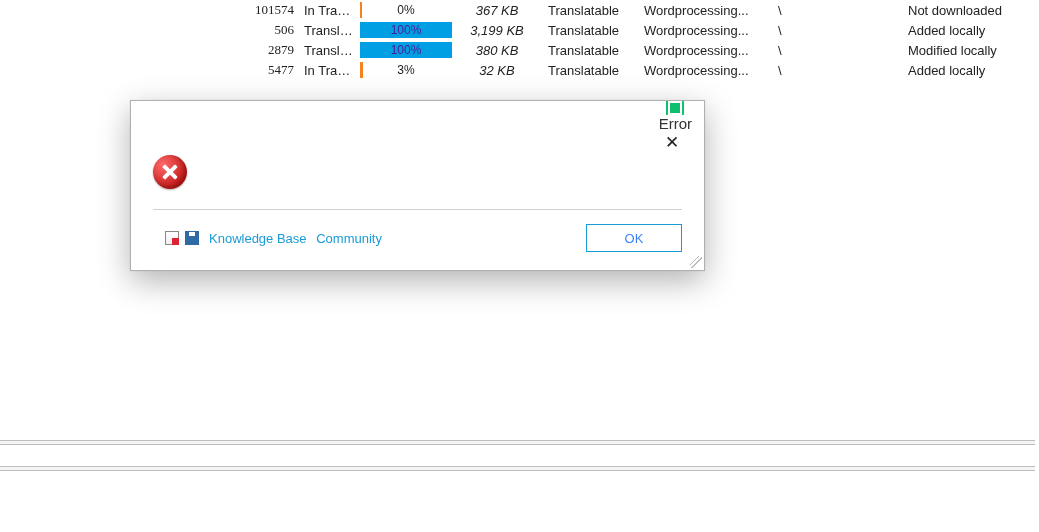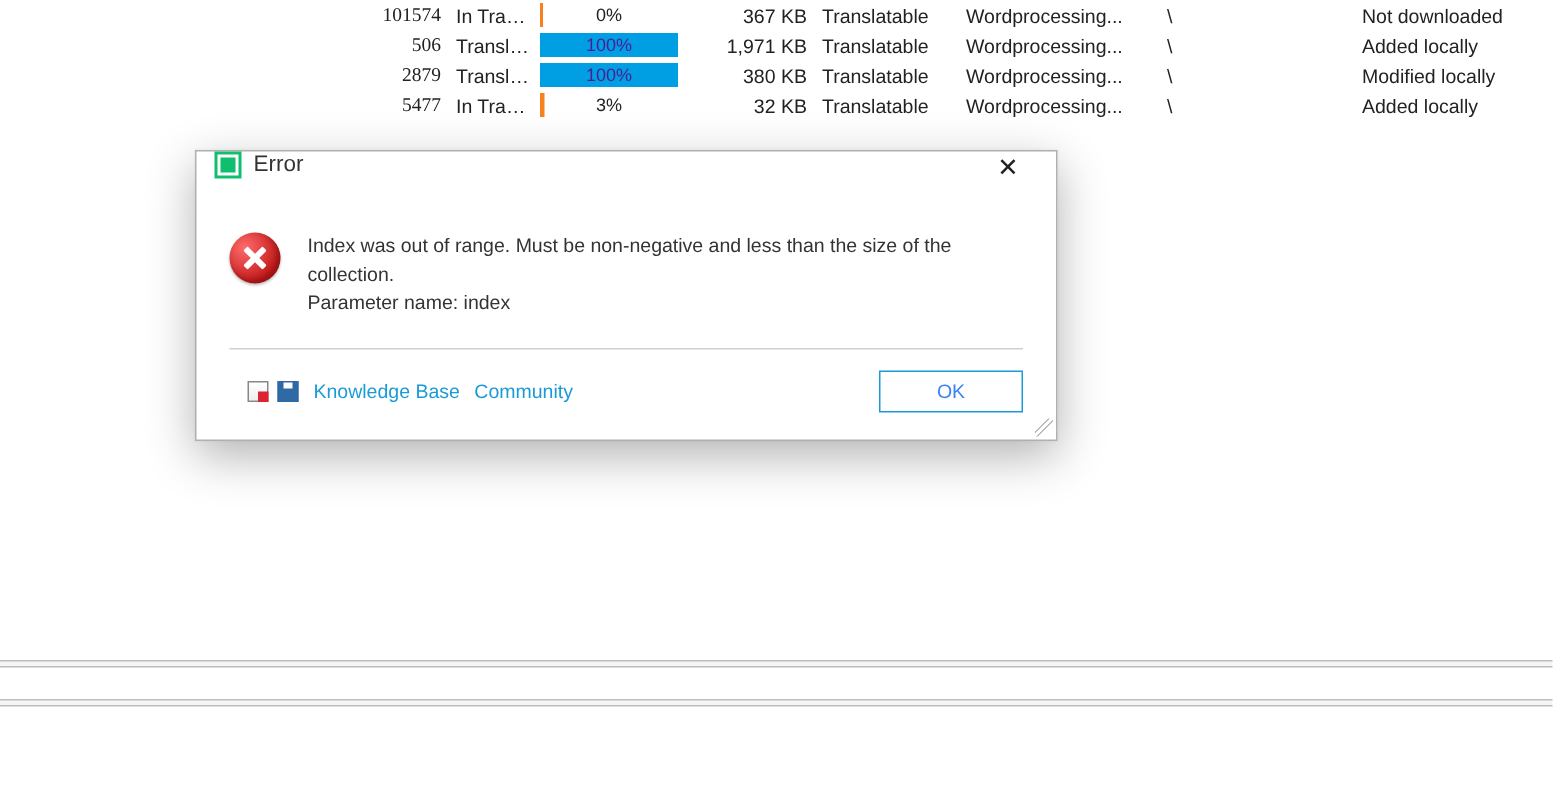--- a/index.html
+++ b/index.html
@@ -22,21 +22,21 @@
     }
     .row {
       display: flex;
       align-items: center;
       height: 20px;
       color: #222;
     }
     .col-id     { width: 68px; text-align: right; padding-right: 6px; margin-left:232px;font-family:Liberation Serif, serif;}
     .col-status { width: 56px; white-space: nowrap; overflow: hidden; text-overflow: ellipsis; padding-left:4px;}
     .col-prog   { width: 100px; position: relative; padding: 0 4px; }
-    .col-size   { width: 92px; text-align: right; padding-right: 10px; }
+    .col-size   { width: 92px; text-align: center; padding-right: 10px; font-style: italic; }
     .col-type   { width: 96px; padding-left:0;}
     .col-format { width: 130px; white-space: nowrap; overflow: hidden; text-overflow: ellipsis;}
     .col-path   { width: 38px; padding-left:4px;}
     .col-dl     { width: 160px; padding-left:96px; white-space: nowrap;}
 
     .progress-track {
       position: relative;
       height: 16px;
       width: 92px;
       background: #fff;
@@ -73,25 +73,26 @@
       position: absolute;
       left: 130px;
       top: 100px;
       width: 575px;
       background: #fff;
       border: 1px solid #b0b0b0;
       box-shadow: 0 10px 30px rgba(0,0,0,0.30), 0 0 0 1px rgba(0,0,0,0.02);
     }
     .dialog-title {
       display: flex;
-      align-items: flex-start;
+      align-items: flex-end;
       height: 38px;
       padding: 0 12px;
       font-size: 15px;
       color: #333;
+      flex-direction: column;
     }
     .dialog-title .app-icon {
       width: 18px; height: 18px;
       background: #0fbf6e;
       margin-right: 8px;
       display:flex;align-items:center;justify-content:center;
     }
     .dialog-title .app-icon::after{
       content:""; width:10px;height:10px;border:2px solid #fff; background:transparent;
     }
@@ -187,21 +188,21 @@
   </div>
 
   <div class="row">
     <div class="col-id">506</div>
     <div class="col-status">Translati...</div>
     <div class="col-prog">
       <div class="progress-track">
         <div class="progress-fill-blue" style="width:100%">100%</div>
       </div>
     </div>
-    <div class="col-size">1,971 KB</div>
+    <div class="col-size">3,199 KB</div>
     <div class="col-type">Translatable</div>
     <div class="col-format">Wordprocessing...</div>
     <div class="col-path">\</div>
     <div class="col-dl">Added locally</div>
   </div>
 
   <div class="row">
     <div class="col-id">2879</div>
     <div class="col-status">Translati...</div>
     <div class="col-prog">
@@ -239,24 +240,20 @@
 <div class="dialog">
   <div class="dialog-title">
     <span class="app-icon"></span>
     <span>Error</span>
     <span class="spacer"></span>
     <span class="close-x">✕</span>
   </div>
 
   <div class="dialog-body">
     <div class="err-icon"></div>
-    <div class="err-text">
-      <span>Index was out of range. Must be non-negative and less than the size of the collection.</span>
-      <span class="line2">Parameter name: index</span>
-    </div>
   </div>
 
   <hr class="dialog-sep">
 
   <div class="dialog-footer">
     <div class="footer-icons">
       <span class="small-ico ico-doc"></span>
       <span class="small-ico ico-save"></span>
     </div>
     <div class="footer-links">

